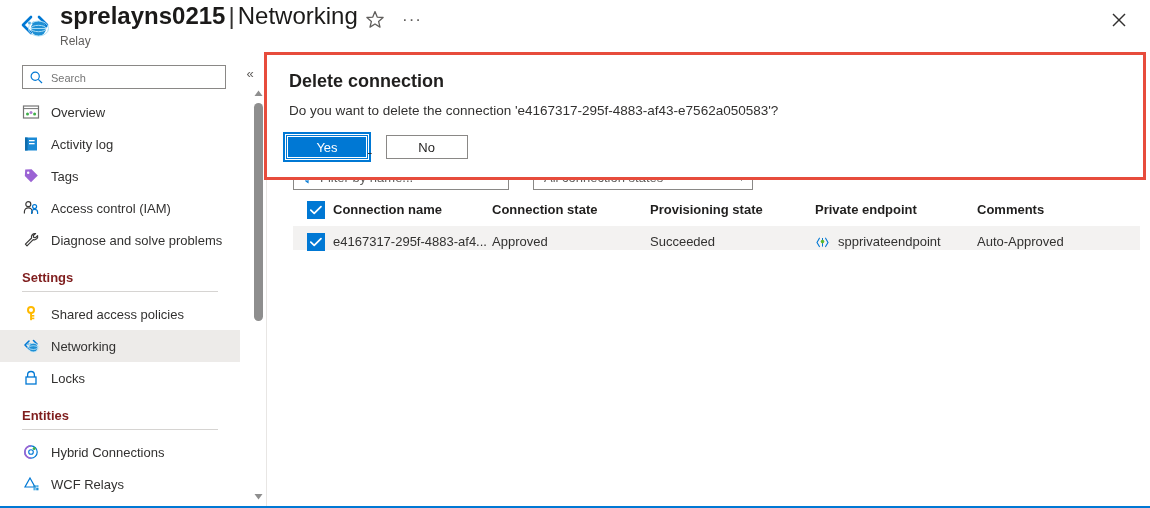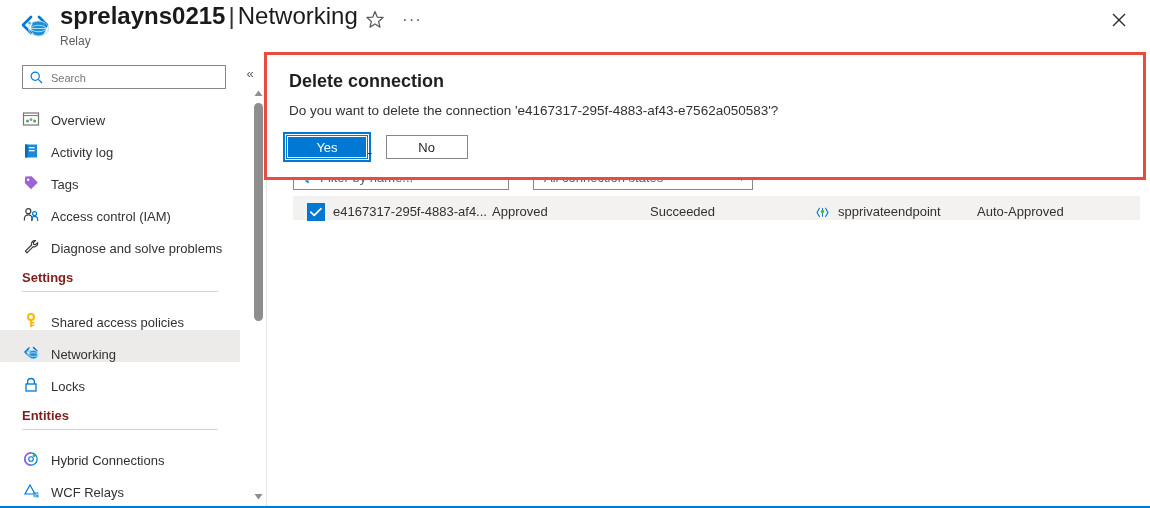--- a/index.html
+++ b/index.html
@@ -30,21 +30,21 @@
   .side{position:absolute;left:0;top:56px;width:240px;height:452px;background:#fff;}
   .searchwrap{position:absolute;left:22px;top:9px;width:204px;height:24px;
               border:1px solid #8a8886;background:#fff;box-sizing:border-box;}
   .searchwrap .mag{position:absolute;left:6px;top:4px;width:15px;height:15px;}
   .searchwrap input{position:absolute;left:26px;top:0;width:172px;height:22px;border:0;outline:0;
        font-family:"Liberation Sans",sans-serif;font-size:11px;color:#605e5c;background:transparent;}
   .collapse{position:absolute;left:242px;top:66px;width:16px;height:16px;color:#605e5c;
             font-size:13px;cursor:pointer;line-height:16px;text-align:center;}
 
   .navlist{position:absolute;left:0;top:40px;width:240px;}
-  .nav{position:relative;height:32px;display:flex;align-items:flex-end;padding-left:22px;cursor:pointer;
+  .nav{position:relative;height:32px;display:flex;align-items:center;padding-left:22px;cursor:pointer;
        box-sizing:border-box;}
   .nav.sel{background:#edebe9;}
   .nav .ic{width:18px;height:18px;flex:0 0 18px;margin-right:11px;display:flex;align-items:center;justify-content:center;}
   .nav .lbl{font-size:13px;color:#323130;white-space:nowrap;}
   .grp{padding-left:22px;margin-top:14px;}
   .grp .gl{font-size:13px;font-weight:700;color:#7f1d1d;}
   .grp .gd{margin-top:6px;width:196px;height:1px;background:#d6d4d2;}
 
   
   .sbar{position:absolute;left:251px;top:86px;width:15px;height:422px;background:#fff;}
@@ -305,20 +305,32 @@
         <span class="ft">Filter by name...</span>
       </div>
       <div class="fbox state">
         <span class="ft">All connection states</span>
         <span class="chev">▾</span>
       </div>
     </div>
 
     <div class="grid">
 
+      <div class="ghead">
+        <span class="cbx">
+          <svg viewBox="0 0 18 18" width="18" height="18">
+            <path d="M3.8 9.2 L7.2 12.4 L14 5.6" fill="none" stroke="#fff" stroke-width="1.7" stroke-linecap="round" stroke-linejoin="round"></path>
+          </svg>
+        </span>
+        <span class="hc c1">Connection name</span>
+        <span class="hc c2">Connection state</span>
+        <span class="hc c3">Provisioning state</span>
+        <span class="hc c4">Private endpoint</span>
+        <span class="hc c5">Comments</span>
+      </div>
 
       <div class="grow">
         <span class="cbx">
           <svg viewBox="0 0 18 18" width="18" height="18">
             <path d="M3.8 9.2 L7.2 12.4 L14 5.6" fill="none" stroke="#fff" stroke-width="1.7" stroke-linecap="round" stroke-linejoin="round"></path>
           </svg>
         </span>
         <span class="rc c1">e4167317-295f-4883-af4...</span>
         <span class="rc c2">Approved</span>
         <span class="rc c3">Succeeded</span>

